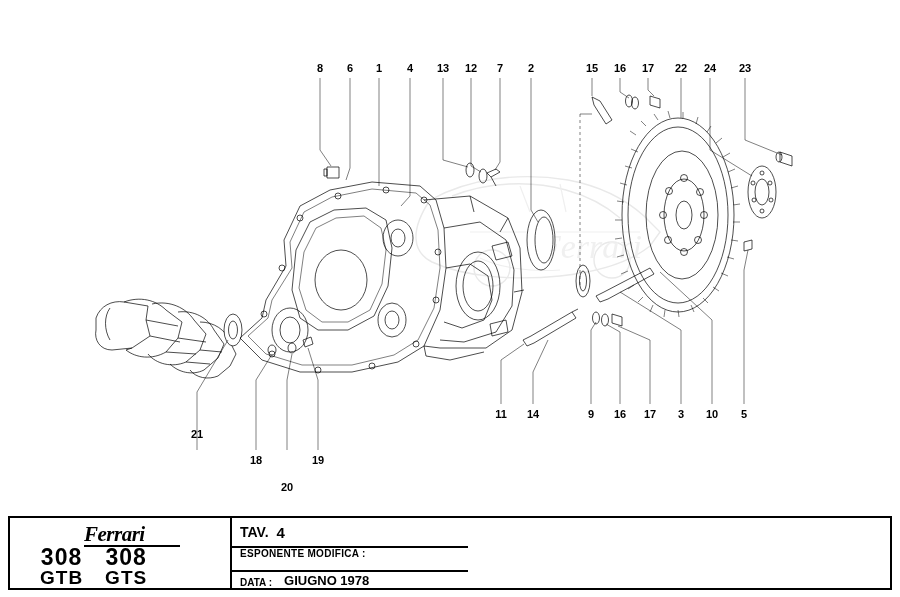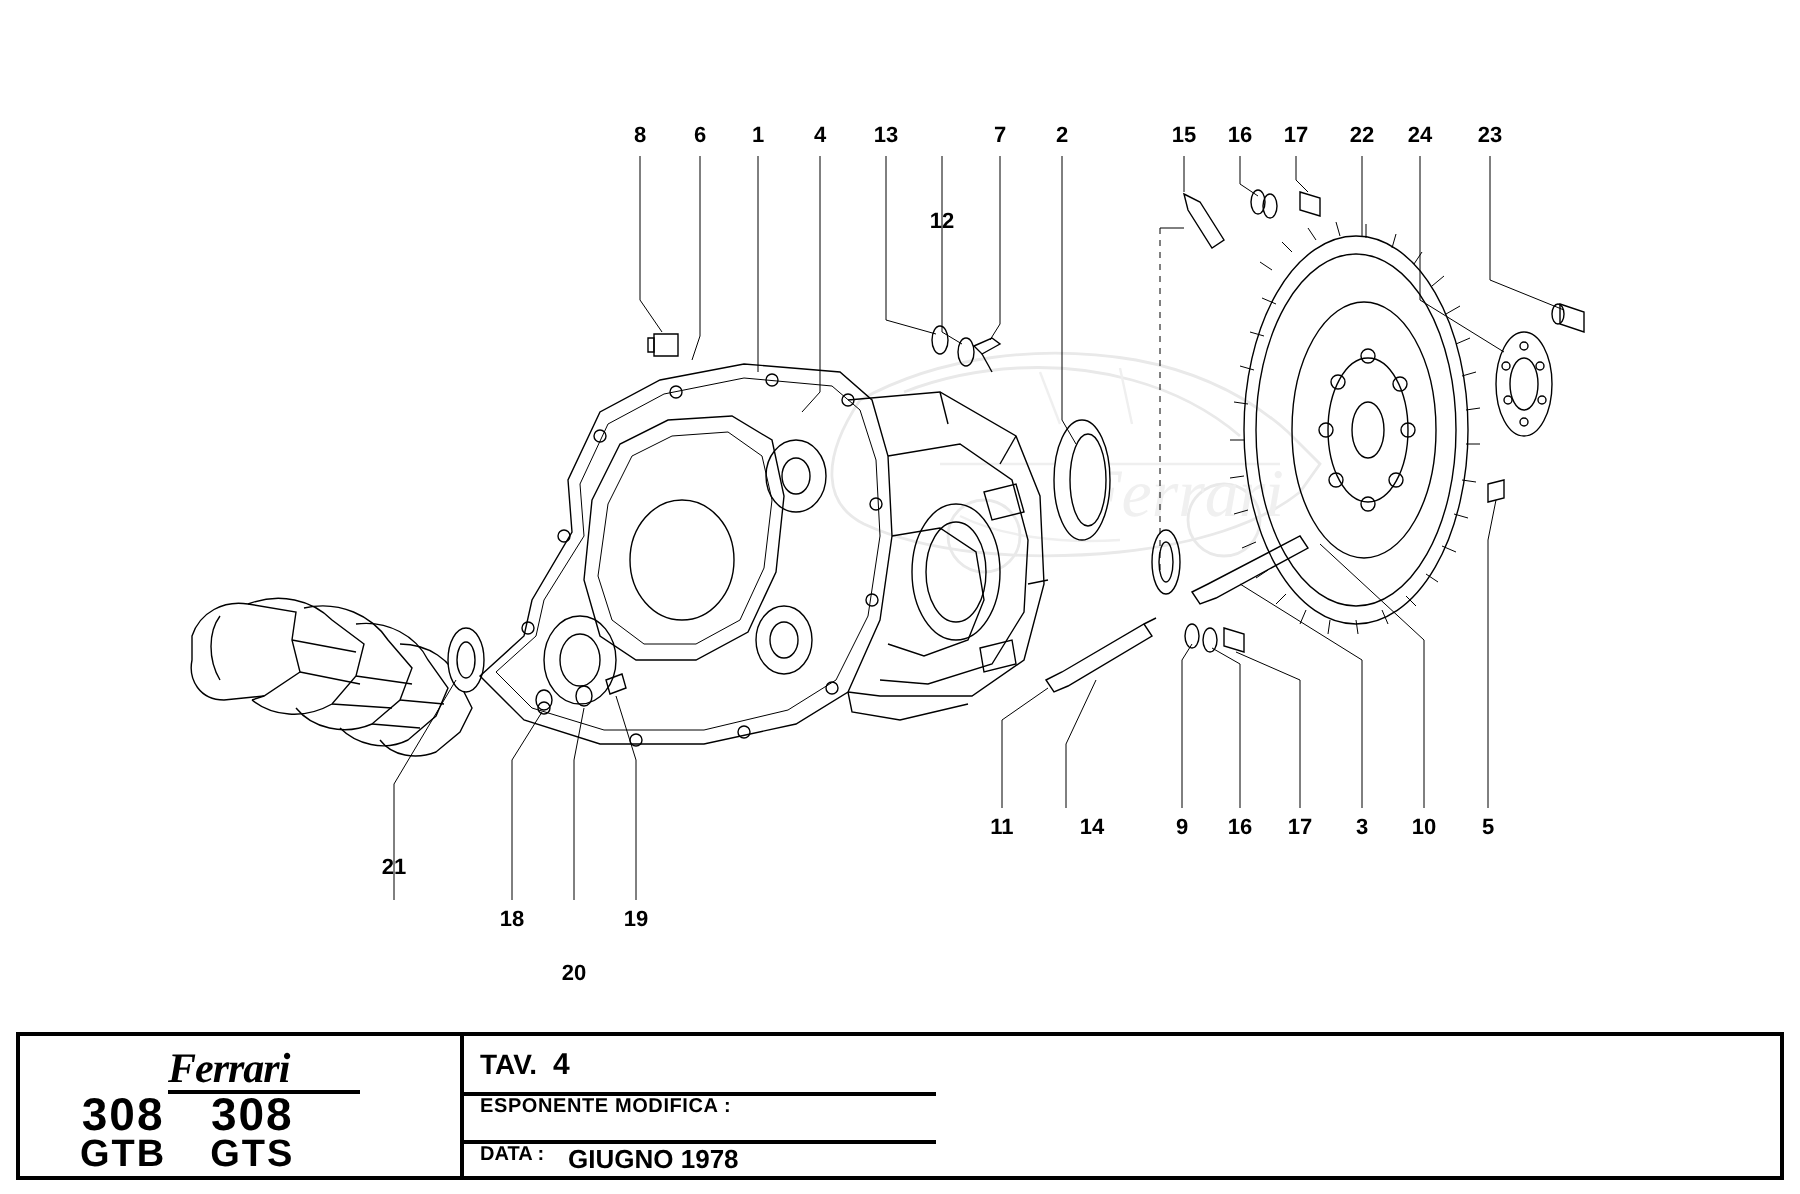--- a/index.html
+++ b/index.html
@@ -148,21 +148,21 @@
   }
   .tb-mod .lbl {
     font-size: 10px;
     font-weight: bold;
     letter-spacing: 0.3px;
     color: #000;
   }
   .tb-data {
     flex: 1;
     display: flex;
-    align-items: flex-start;
+    align-items: flex-end;
     padding-left: 8px;
   }
   .tb-data .lbl {
     font-size: 10px;
     font-weight: bold;
     color: #000;
   }
   .tb-data .val {
     font-size: 13px;
     font-weight: bold;
@@ -403,32 +403,32 @@
       </g>
     </svg>
   </div>
 
   <div>
     <div class="callout" style="left:320px; top:62px;">8</div>
     <div class="callout" style="left:350px; top:62px;">6</div>
     <div class="callout" style="left:379px; top:62px;">1</div>
     <div class="callout" style="left:410px; top:62px;">4</div>
     <div class="callout" style="left:443px; top:62px;">13</div>
-    <div class="callout" style="left:471px; top:62px;margin-top:43px;">12</div>
+    <div class="callout" style="left:471px; top:62px;">12</div>
     <div class="callout" style="left:500px; top:62px;">7</div>
     <div class="callout" style="left:531px; top:62px;">2</div>
     <div class="callout" style="left:592px; top:62px;">15</div>
     <div class="callout" style="left:620px; top:62px;">16</div>
     <div class="callout" style="left:648px; top:62px;">17</div>
     <div class="callout" style="left:681px; top:62px;">22</div>
     <div class="callout" style="left:710px; top:62px;">24</div>
     <div class="callout" style="left:745px; top:62px;">23</div>
 
     <div class="callout" style="left:501px; top:408px;">11</div>
-    <div class="callout" style="left:546px; top:408px;">14</div>
+    <div class="callout" style="left:533px; top:408px;">14</div>
     <div class="callout" style="left:591px; top:408px;">9</div>
     <div class="callout" style="left:620px; top:408px;">16</div>
     <div class="callout" style="left:650px; top:408px;">17</div>
     <div class="callout" style="left:681px; top:408px;">3</div>
     <div class="callout" style="left:712px; top:408px;">10</div>
     <div class="callout" style="left:744px; top:408px;">5</div>
 
     <div class="callout" style="left:197px; top:428px;">21</div>
     <div class="callout" style="left:256px; top:454px;">18</div>
     <div class="callout" style="left:287px; top:481px;">20</div>

